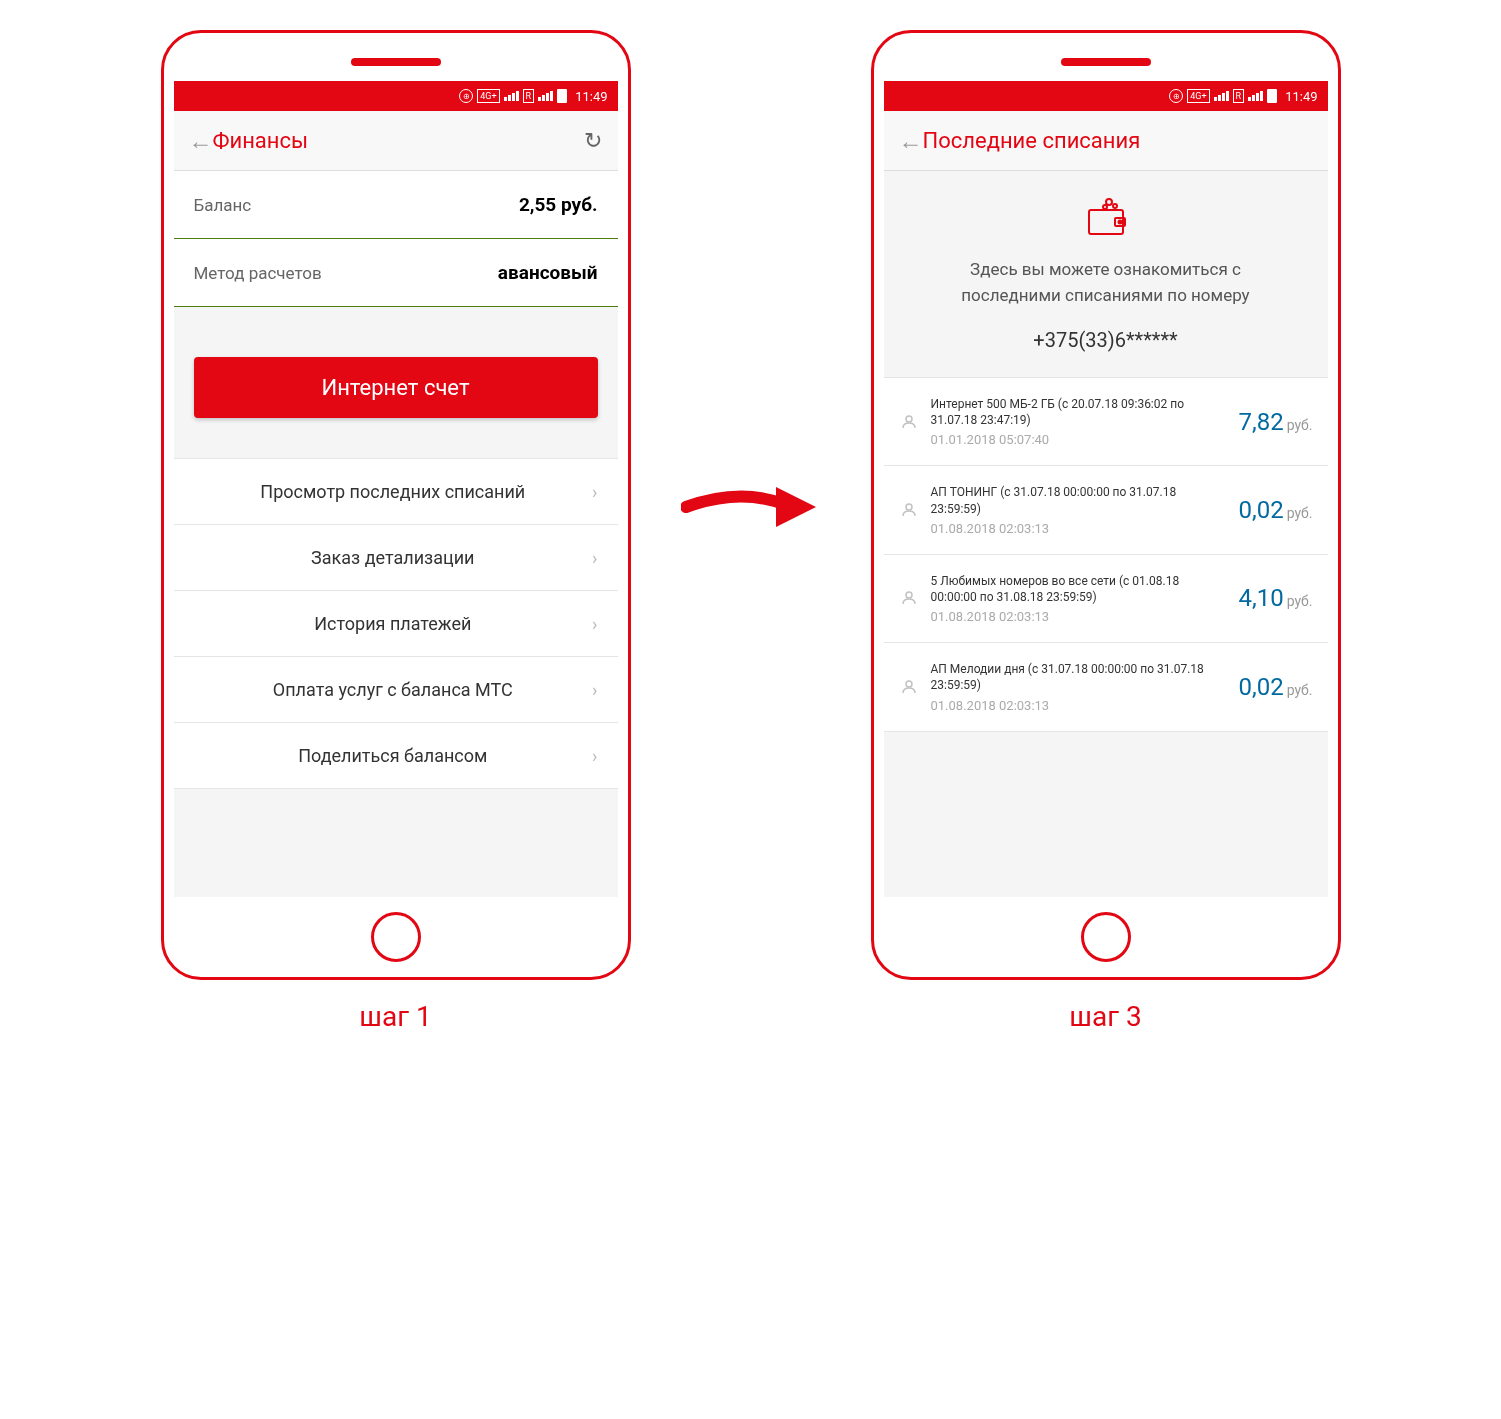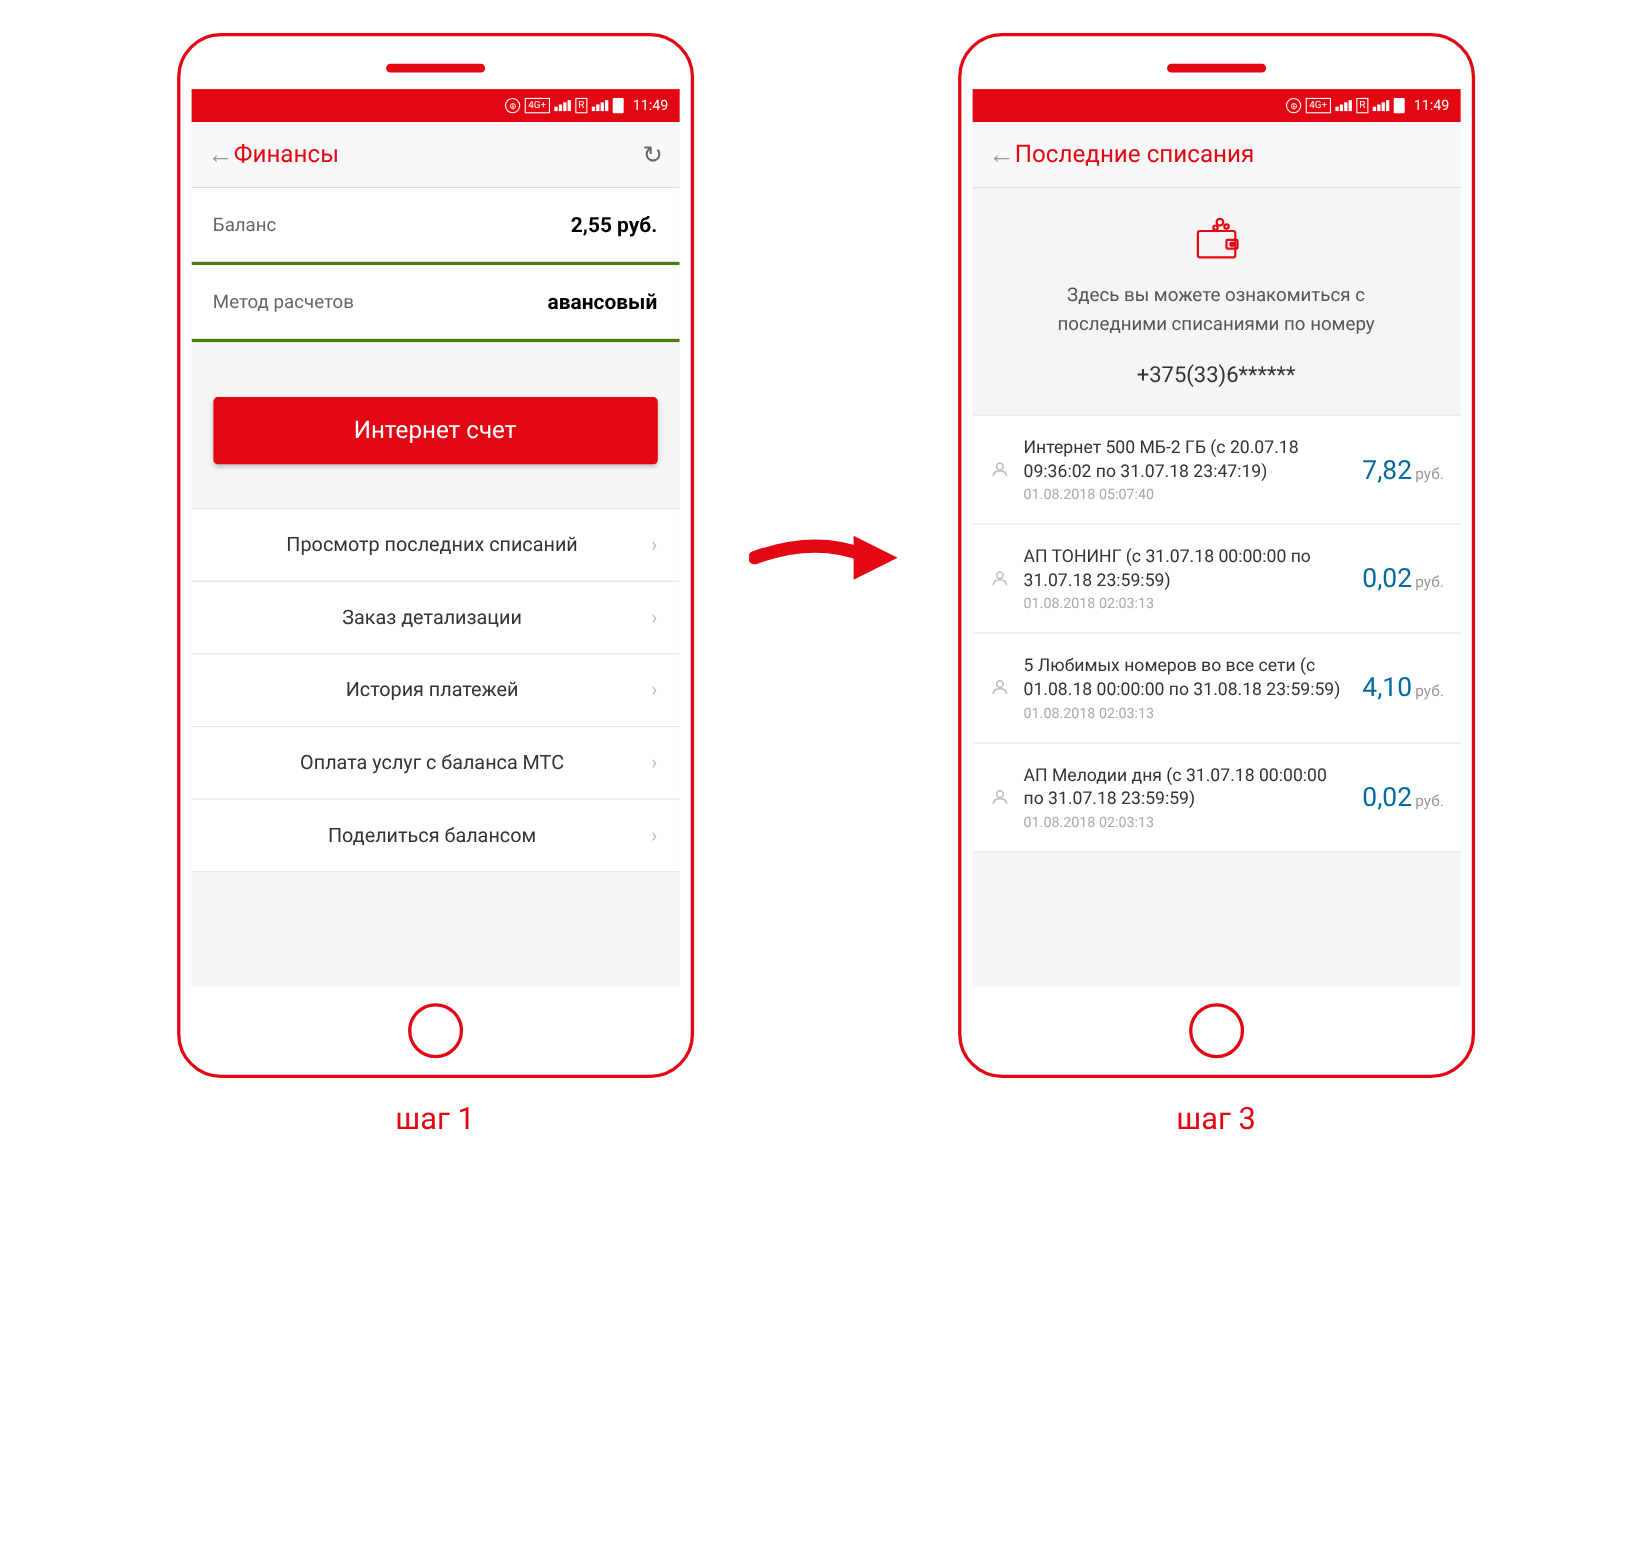--- a/index.html
+++ b/index.html
@@ -20,42 +20,42 @@
     .sig-bars span:nth-child(2) { height: 6px; }
     .sig-bars span:nth-child(3) { height: 8px; }
     .sig-bars span:nth-child(4) { height: 10px; }
     .batt { width: 10px; height: 14px; background: #fff; border-radius: 1px; }
     .time { font-weight: 400; margin-left: 4px; }
     .titlebar { background: #f8f8f8; border-bottom: 1px solid #ddd; height: 60px; display: flex; align-items: center; padding: 0 15px; }
     .back-arrow { font-size: 24px; color: #999; cursor: pointer; }
     .titlebar-title { flex: 1; text-align: left; color: #e30613; font-size: 22px; }
     .refresh-icon { font-size: 22px; color: #666; cursor: pointer; }
     .content { flex: 1; overflow-y: auto; }
-    .info-row { background: #fff; border-bottom: 3px solid #4d7c0f; padding: 22px 20px; display: flex; justify-content: space-between; align-items: center; }
+    .info-row { background: #fff; border-bottom: 1px solid #4d7c0f; padding: 22px 20px; display: flex; justify-content: space-between; align-items: center; }
     .info-label { color: #666; font-size: 17px; }
     .info-value { color: #000; font-size: 19px; font-weight: 700; }
     .spacer { height: 50px; }
     .primary-btn { background: #e30613; color: #fff; margin: 0 20px; padding: 18px; text-align: center; font-size: 22px; border-radius: 4px; cursor: pointer; box-shadow: 0 2px 4px rgba(0,0,0,0.2); }
     .spacer2 { height: 40px; }
     .menu-item { background: #fff; border-top: 1px solid #e5e5e5; border-bottom: 1px solid #e5e5e5; padding: 22px 20px; display: flex; align-items: center; cursor: pointer; margin-bottom: -1px; }
     .menu-item-label { flex: 1; text-align: center; color: #333; font-size: 18px; }
     .chevron { color: #bbb; font-size: 18px; }
     .step-label { color: #e30613; font-size: 28px; }
     .arrow-container { display: flex; align-items: center; margin-bottom: 50px; }
     .arrow-svg { width: 140px; height: 60px; }
     
     .wallet-block { padding: 25px 20px; text-align: center; }
     .wallet-icon { display: inline-block; margin-bottom: 15px; }
     .wallet-text { color: #555; font-size: 17px; line-height: 1.5; }
     .phone-number { color: #333; font-size: 20px; margin-top: 20px; }
     .charge-item { background: #fff; border-top: 1px solid #e5e5e5; padding: 18px 15px; display: flex; align-items: center; gap: 12px; }
     .charge-item:last-child { border-bottom: 1px solid #e5e5e5; }
     .charge-icon { width: 20px; height: 20px; flex-shrink: 0; opacity: 0.4; }
     .charge-body { flex: 1; min-width: 0; }
-    .charge-title { color: #333; font-size: 16px; line-height: 1.35; }
+    .charge-title { color: #333; font-size: 12px; line-height: 1.35; }
     .charge-date { color: #aaa; font-size: 13px; margin-top: 4px; }
     .charge-amount { text-align: right; white-space: nowrap; }
     .charge-amount .num { color: #0369a1; font-size: 24px; }
     .charge-amount .cur { color: #999; font-size: 14px; margin-left: 3px; }
   </style>
 </head>
 <body>
 
 <div class="container">
 
@@ -182,21 +182,21 @@
             <div class="phone-number">+375(33)6******</div>
           </div>
 
           <div class="charge-item">
             <svg class="charge-icon" viewBox="0 0 20 20" fill="none" stroke="#666" stroke-width="1.5">
                 <circle cx="10" cy="7" r="3"></circle>
                 <path d="M4 16 Q4 11 10 11 Q16 11 16 16"></path>
               </svg>
             <div class="charge-body">
               <div class="charge-title">Интернет 500 МБ-2 ГБ (с 20.07.18 09:36:02 по 31.07.18 23:47:19)</div>
-              <div class="charge-date">01.08.2018 05:07:40</div>
+              <div class="charge-date">01.01.2018 05:07:40</div>
             </div>
             <div class="charge-amount"><span class="num">7,82</span><span class="cur">руб.</span></div>
           </div>
 
           <div class="charge-item">
             <svg class="charge-icon" viewBox="0 0 20 20" fill="none" stroke="#666" stroke-width="1.5">
                 <circle cx="10" cy="7" r="3"></circle>
                 <path d="M4 16 Q4 11 10 11 Q16 11 16 16"></path>
               </svg>
             <div class="charge-body">

